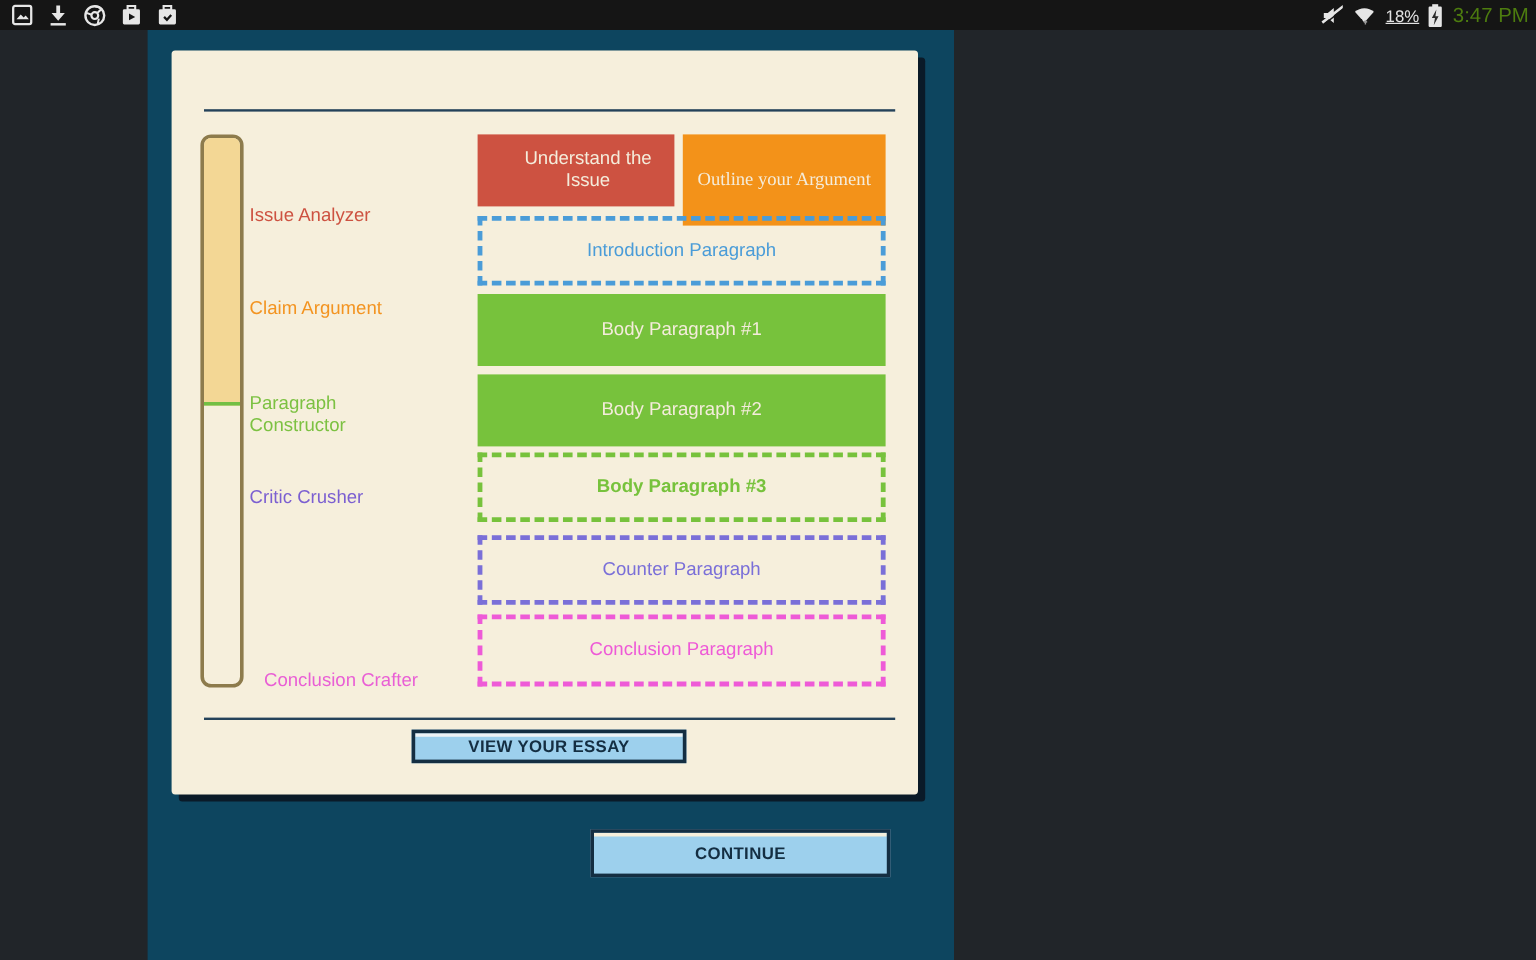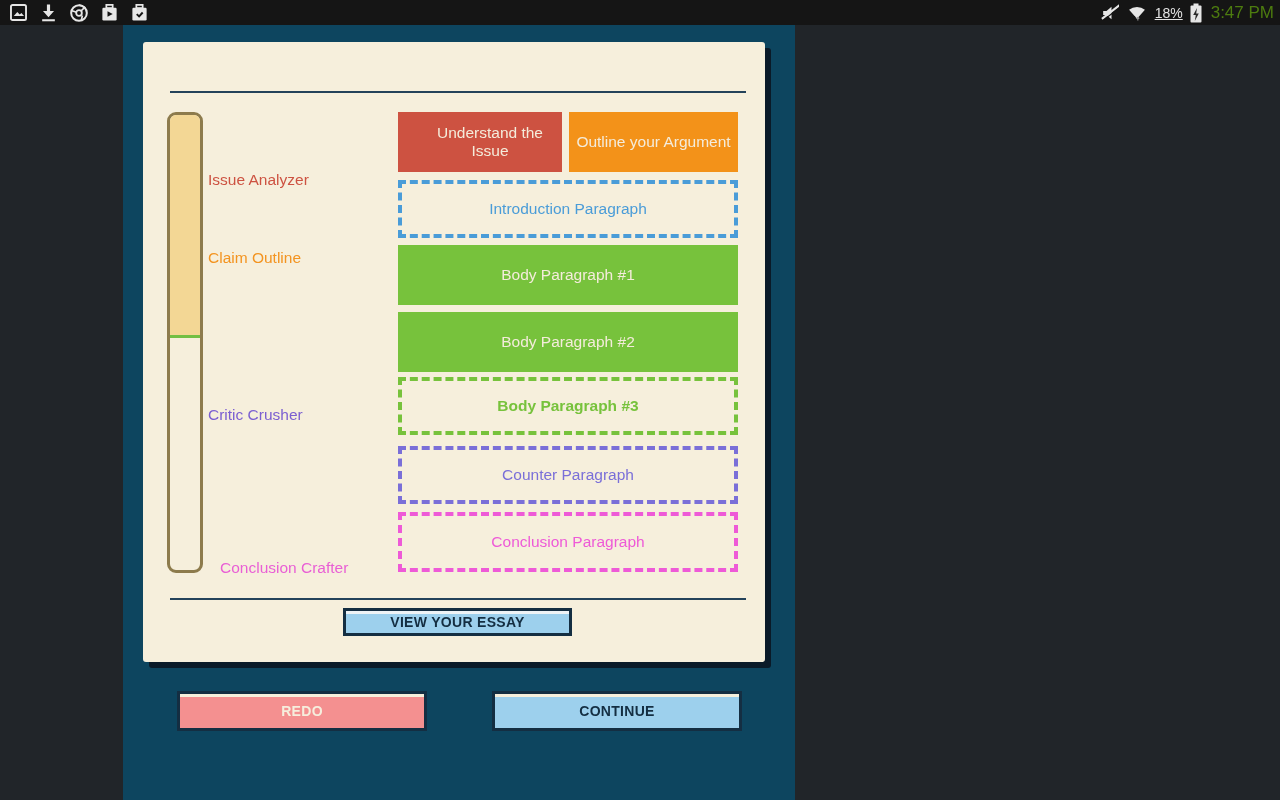--- a/index.html
+++ b/index.html
@@ -37,21 +37,21 @@
   .m0 { top:129px; } .m1 { top:207px; } .m2 { top:286px; }
   .m3 { top:364px; } .m4 { top:443px; } .m5 { top:517px;margin-left:12px; }
 
   
   .steps { position:absolute; left:255px; top:70px; width:340px; }
   .step { position:absolute; display:flex; align-items:center; justify-content:center;
     font-size:15.5px; text-align:center; width:340px; }
   .step.solid { color:#f4ecdb; }
   .step.dashed { border:4px dashed #000; background:transparent; }
   .s0 { top:0; width:164px; height:60px;padding-left:20px; }
-  .s1 { top:0; left:171px; width:169px; height:60px; }
+  .s1 { top:0; left:171px; width:169px; height:76px;font-family:Liberation Serif, serif; }
   .s2 { top:68px; height:58px; }
   .s3 { top:133px; height:60px; }
   .s4 { top:200px; height:60px; }
   .s5 { top:265px; height:58px;font-weight:bold; }
   .s6 { top:334px; height:58px; }
   .s7 { top:400px; height:60px; }
 
   
   .btn { display:flex; align-items:center; justify-content:center; font-weight:bold;
     border:3px solid #142e42; cursor:pointer; letter-spacing:.3px; }
@@ -131,34 +131,34 @@
 <div class="panel">
 
   <div class="card">
     <div class="divider divider-top"></div>
 
     <div class="track" style="border-color: rgb(141, 123, 76);">
       <div class="fill" style="height: 49%; background-color: rgb(243, 215, 149); border-bottom-color: rgb(114, 191, 68);"></div>
     </div>
 
     <div class="milestone m0" style="color: rgb(205, 82, 65);">Issue Analyzer</div>
-    <div class="milestone m1" style="color: rgb(243, 148, 33);">Claim Outline</div>
+    <div class="milestone m1" style="color: rgb(243, 148, 33);">Claim Argument</div>
+    <div class="milestone m2" style="color: rgb(124, 193, 66);">Paragraph Constructor</div>
     <div class="milestone m3" style="color: rgb(123, 95, 209);">Critic Crusher</div>
     <div class="milestone m5" style="color: rgb(233, 95, 213);">Conclusion Crafter</div>
 
     <div class="steps">
       <div class="step solid s0" style="background-color: rgb(205, 82, 65);">Understand the Issue</div>
       <div class="step solid s1" style="background-color: rgb(243, 146, 25);">Outline your Argument</div>
       <div class="step dashed s2" style="border-color: rgb(74, 156, 216); color: rgb(74, 156, 216);">Introduction Paragraph</div>
       <div class="step solid s3" style="background-color: rgb(119, 194, 60);">Body Paragraph #1</div>
       <div class="step solid s4" style="background-color: rgb(119, 194, 60);">Body Paragraph #2</div>
       <div class="step dashed s5" style="border-color: rgb(119, 194, 60); color: rgb(119, 194, 60);">Body Paragraph #3</div>
       <div class="step dashed s6" style="border-color: rgb(122, 111, 216); color: rgb(122, 111, 216);">Counter Paragraph</div>
       <div class="step dashed s7" style="border-color: rgb(238, 90, 215); color: rgb(238, 90, 215);">Conclusion Paragraph</div>
     </div>
 
     <div class="divider divider-bottom"></div>
     <div class="btn view-btn">VIEW YOUR ESSAY</div>
   </div>
 
-  <div class="btn footer-btn redo-btn">REDO</div>
   <div class="btn footer-btn continue-btn">CONTINUE</div>
 </div>
 
 </body></html>

